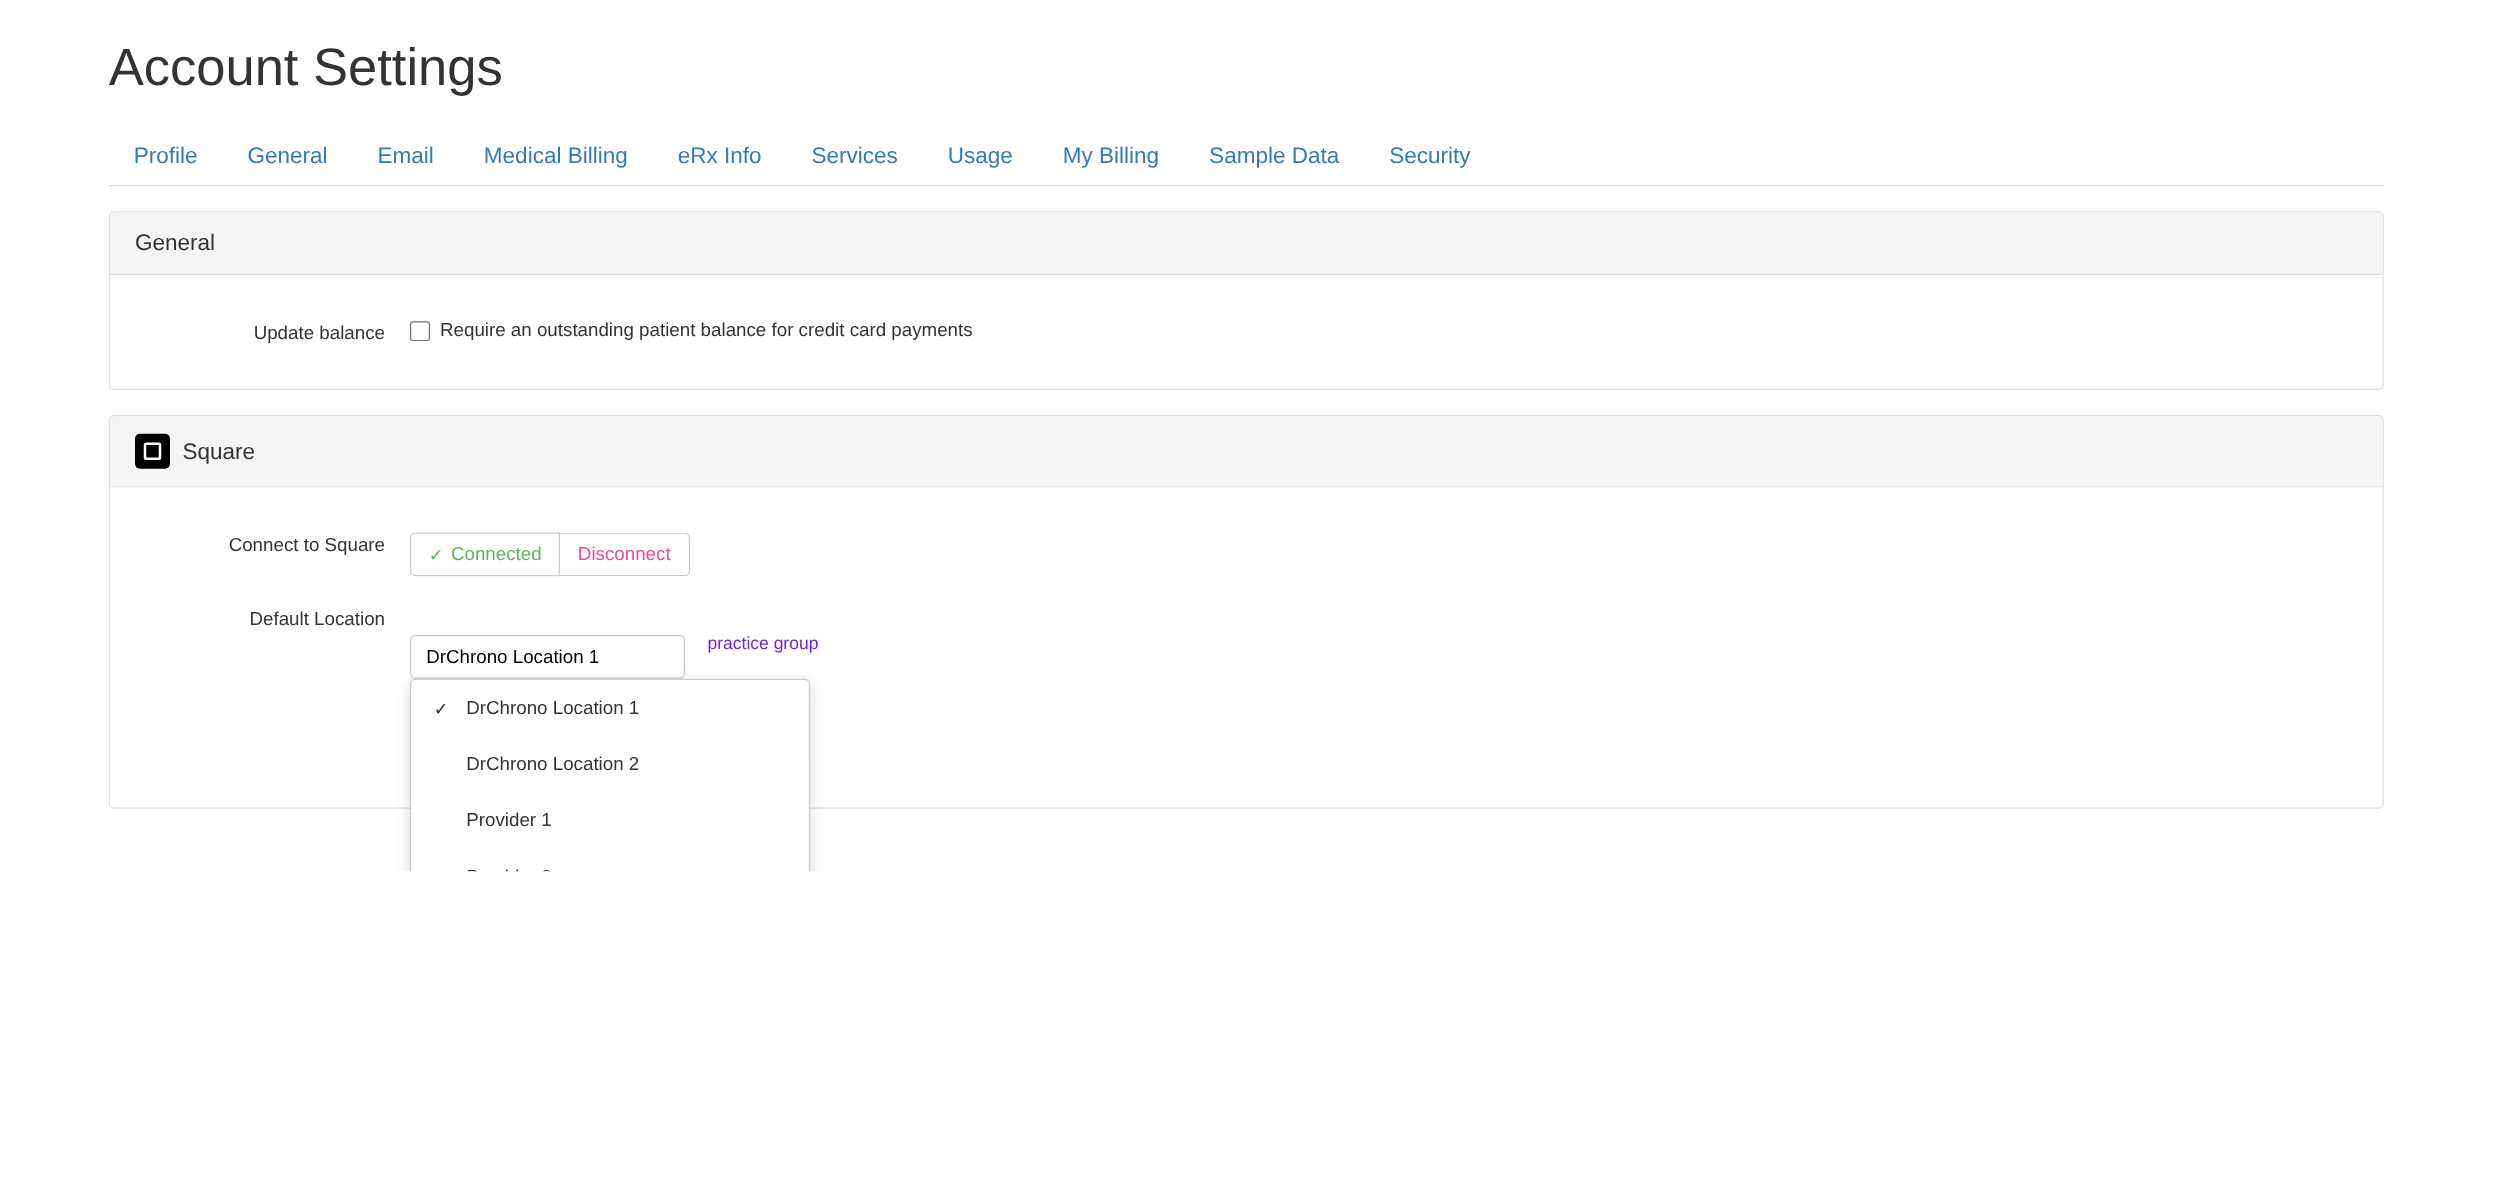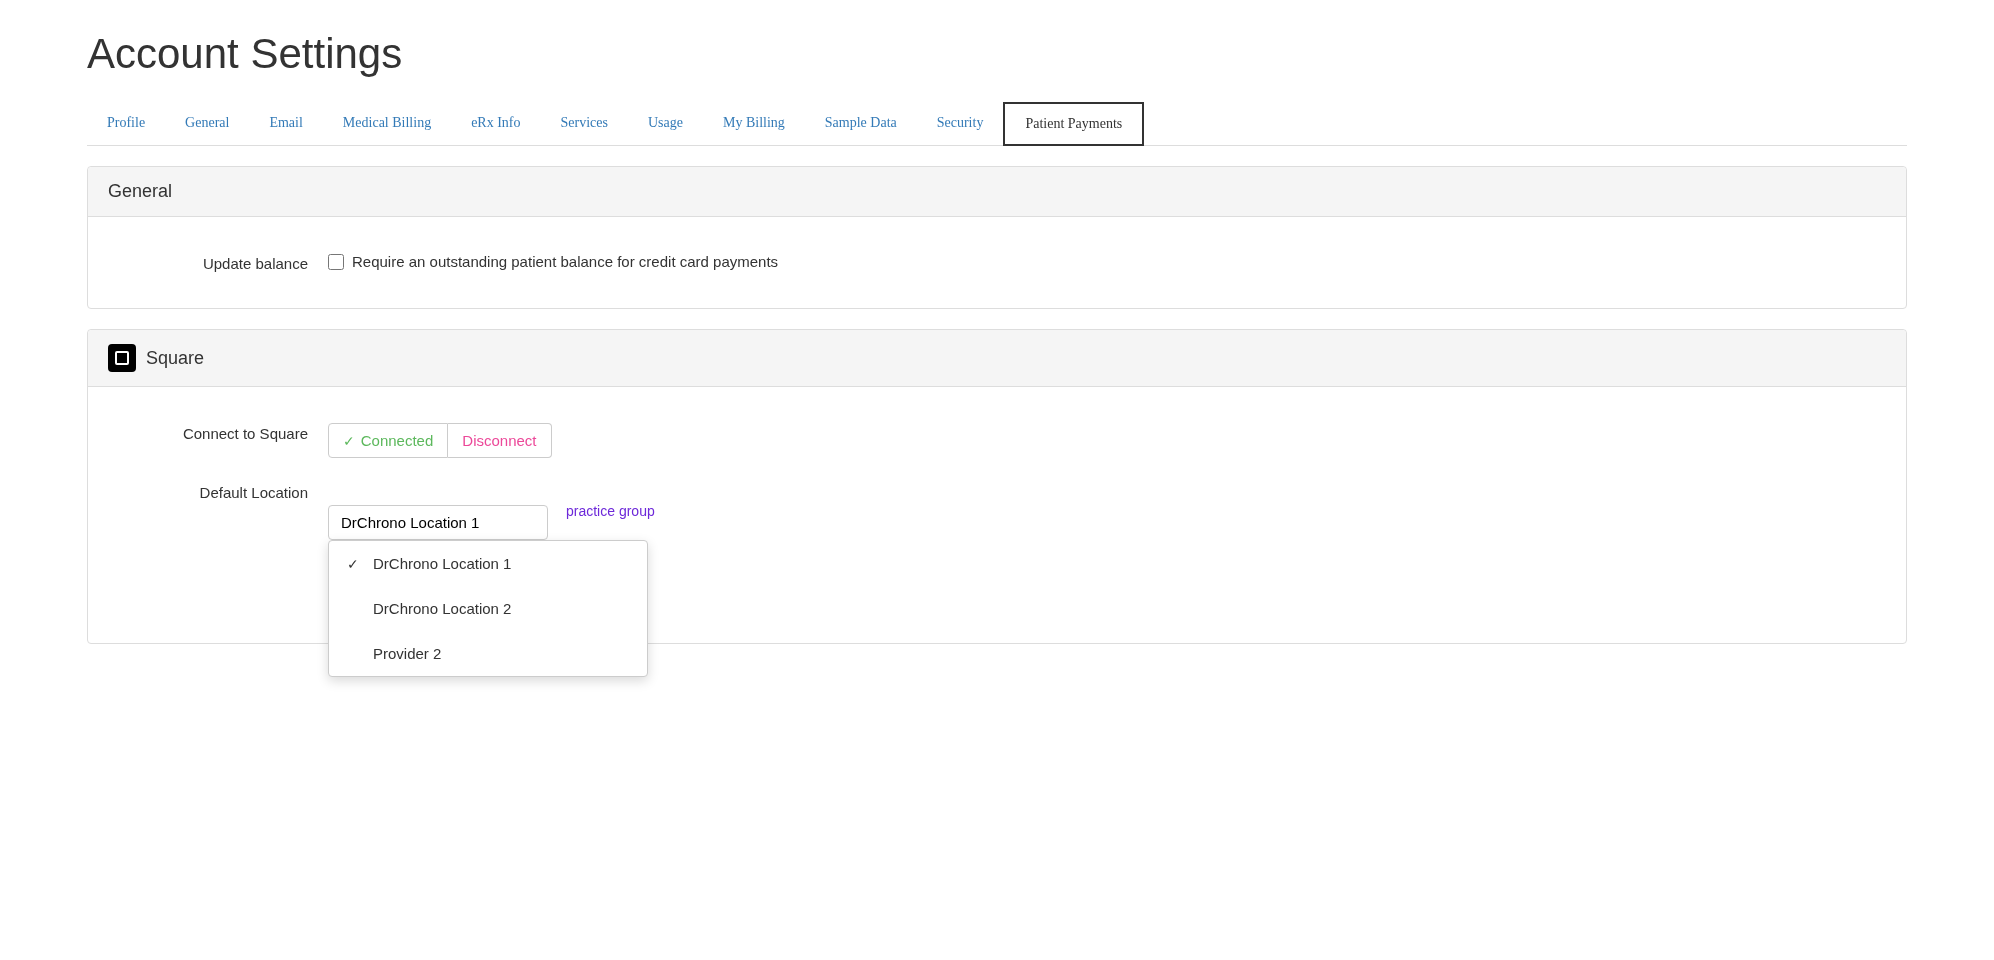--- a/index.html
+++ b/index.html
@@ -22,30 +22,29 @@
     }
     .nav-tabs {
       display: flex;
       align-items: center;
       border-bottom: 1px solid #ddd;
       margin-bottom: 0;
       gap: 0;
     }
     .nav-tab {
       padding: 12px 20px;
-      font-size: 14px;
+      font-size: 18px;
       color: #337ab7;
       cursor: pointer;
       text-decoration: none;
       white-space: nowrap;
       border: none;
       background: none;
       border-bottom: 2px solid transparent;
       margin-bottom: -1px;
-      font-family: Liberation Serif, serif;
     }
     .nav-tab.active {
       color: #333;
       border: 2px solid #333;
       border-bottom: 2px solid #333;
       background: #fff;
       margin-bottom: -1px;
       font-weight: 500;
     }
     .content-area {
@@ -227,21 +226,20 @@
     <a class="nav-tab">Profile</a>
     <a class="nav-tab">General</a>
     <a class="nav-tab">Email</a>
     <a class="nav-tab">Medical Billing</a>
     <a class="nav-tab">eRx Info</a>
     <a class="nav-tab">Services</a>
     <a class="nav-tab">Usage</a>
     <a class="nav-tab">My Billing</a>
     <a class="nav-tab">Sample Data</a>
     <a class="nav-tab">Security</a>
-    <a class="nav-tab active">Patient Payments</a>
   </nav>
 
   <div class="content-area">
 
     <div class="section-card">
       <div class="section-header">
         <span>General</span>
       </div>
       <div class="section-body">
         <div class="form-row">
@@ -294,20 +292,24 @@
                 <div class="dropdown-item selected">
                   <span class="checkmark">✓</span>
                   <span>DrChrono Location 1</span>
                 </div>
                 <div class="dropdown-item">
                   <span class="checkmark">&nbsp;</span>
                   <span>DrChrono Location 2</span>
                 </div>
                 <div class="dropdown-item">
                   <span class="checkmark">&nbsp;</span>
+                  <span>Provider 1</span>
+                </div>
+                <div class="dropdown-item">
+                  <span class="checkmark">&nbsp;</span>
                   <span>Provider 2</span>
                 </div>
               </div>
             </div>
             <span class="practice-text">practice group</span>
           </div>
         </div>
 
         <div class="form-row update-row">
           <div class="form-label"></div>

